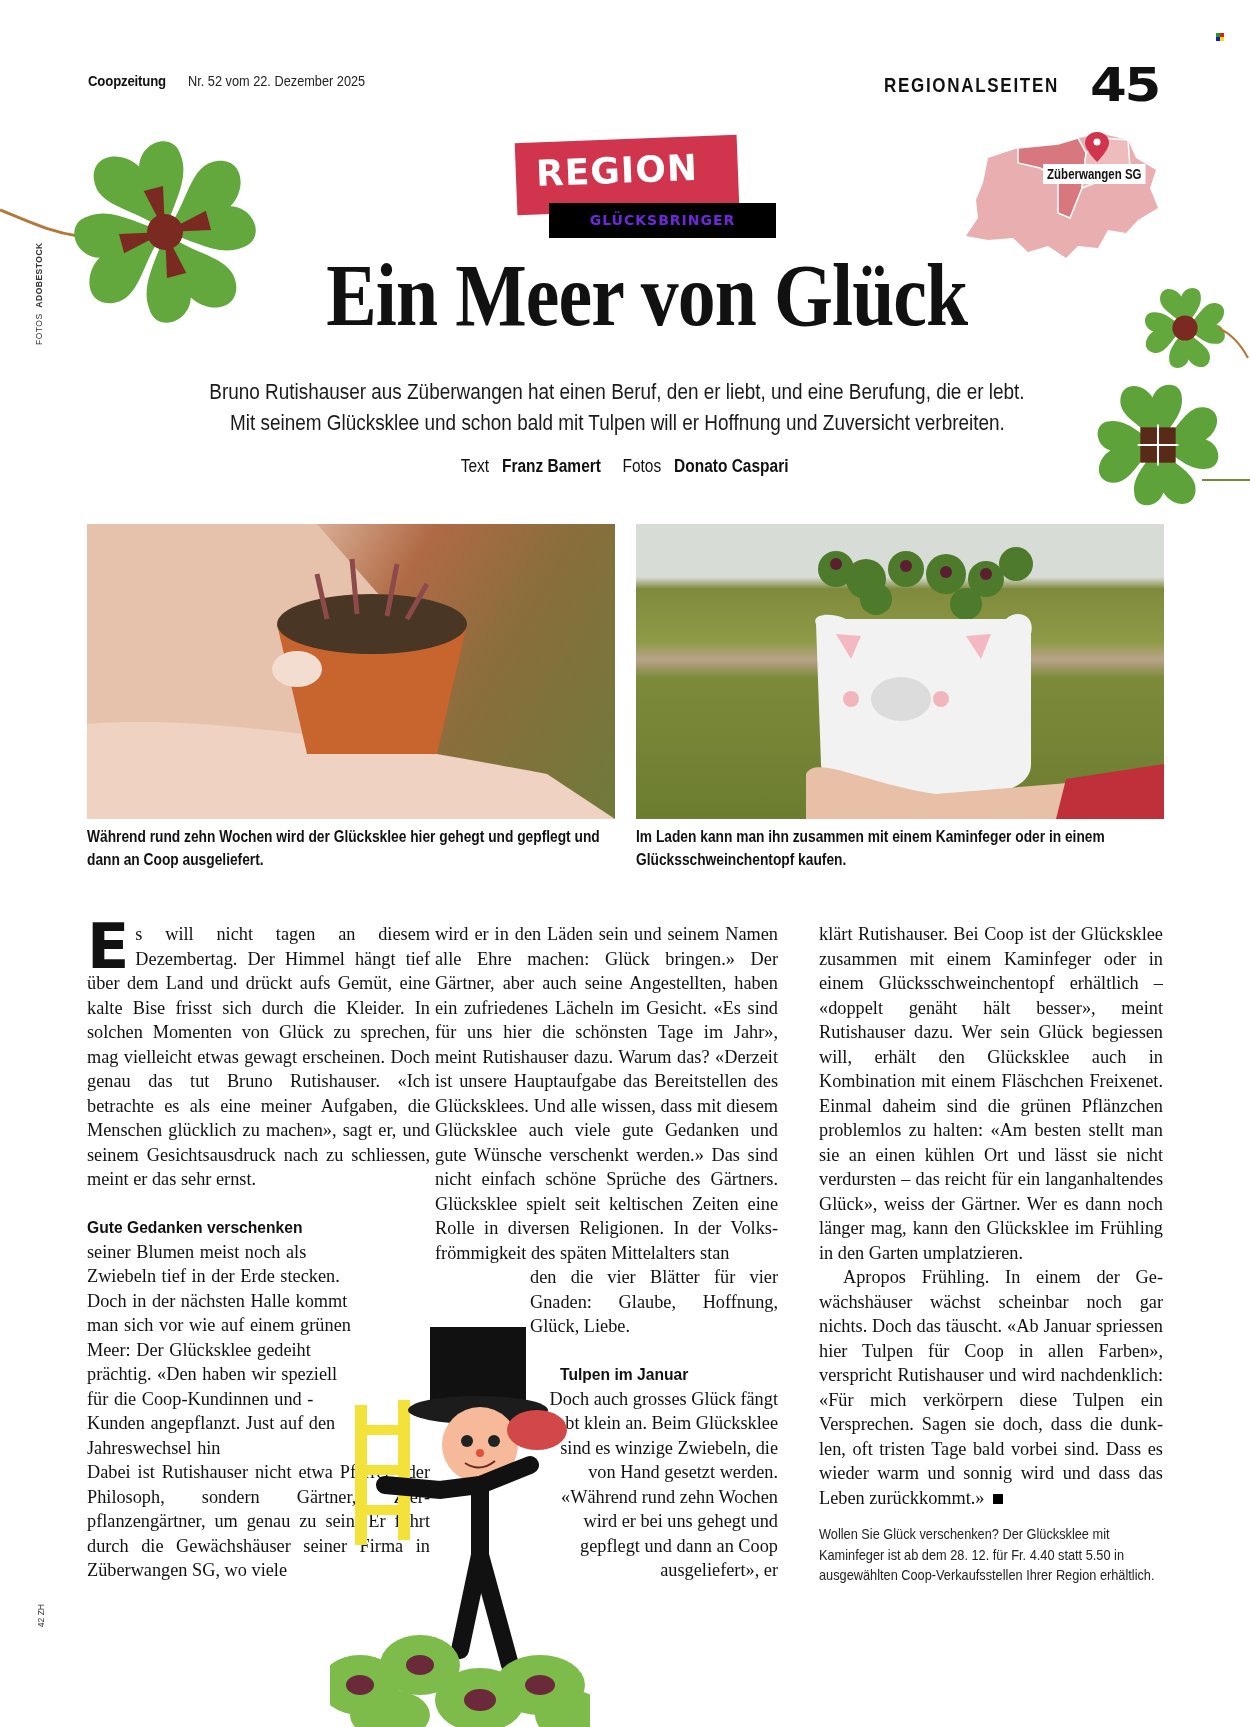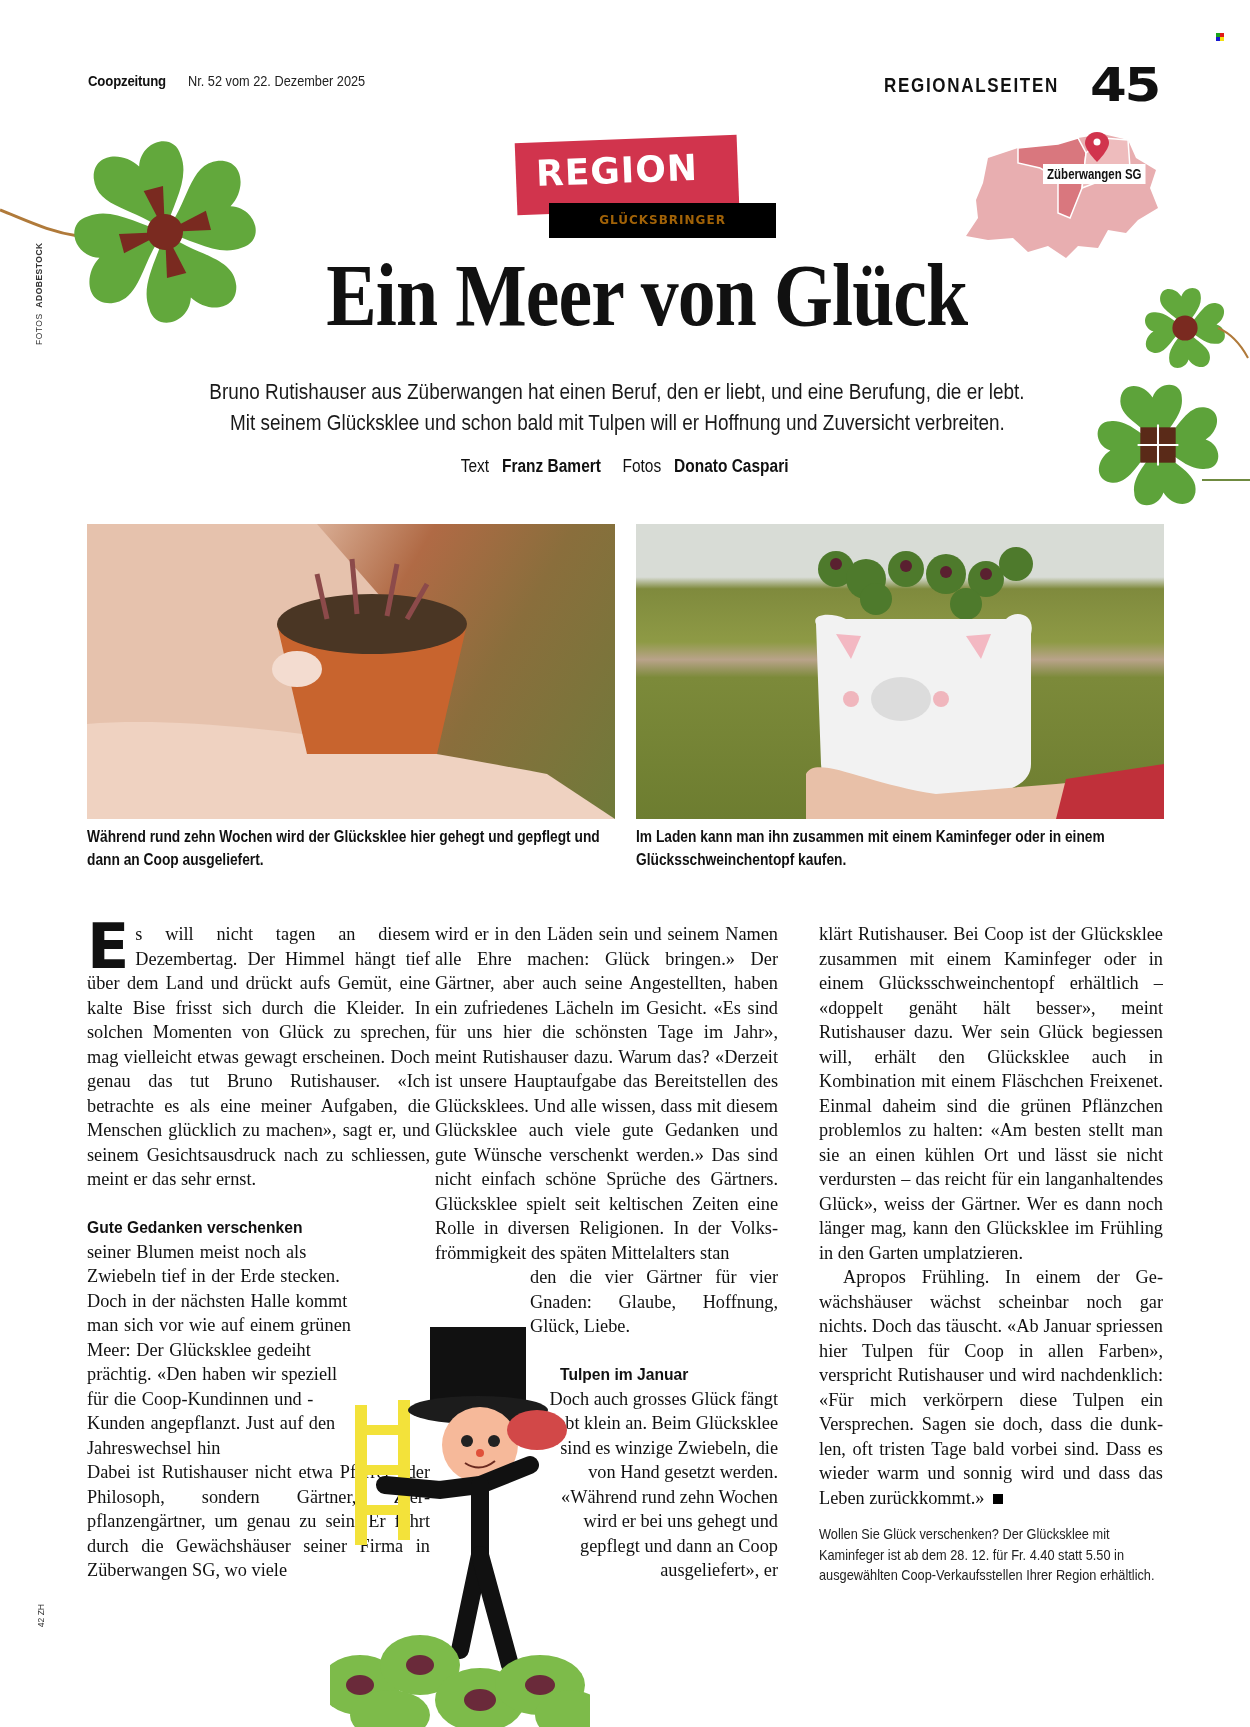--- a/index.html
+++ b/index.html
@@ -17,21 +17,21 @@
   .colorbar span { position: absolute; width: 4px; height: 4px; }
 
   .photo-credit { left: 34px; top: 235px; width: 14px; height: 110px; font-size: 8.5px; writing-mode: vertical-rl; transform: rotate(180deg); letter-spacing: 0.5px; color: #333; }
   .photo-credit b { font-weight: bold; }
   .page-code { left: 36px; top: 1604px; font-size: 8.5px; writing-mode: vertical-rl; transform: rotate(180deg); color: #333; }
 
   
   .region-red { left: 516px; top: 139px; width: 222px; height: 72px; background: #d1344d; transform: rotate(-2.2deg); }
   .region-text { left: 536px; top: 150px; color: #fff; font-family: "DejaVu Sans", sans-serif; font-weight: bold; font-size: 36px; letter-spacing: 1px; transform: rotate(-2.2deg); }
   .region-black { left: 549px; top: 203px; width: 227px; height: 35px; background: #000; }
-  .region-sub { left: 549px; top: 203px; width: 227px; height: 35px; color: #a16207; font-family: "DejaVu Sans", sans-serif; font-weight: bold; font-size: 12px; letter-spacing: 1px; text-align: center; line-height: 35px; }
+  .region-sub { left: 549px; top: 203px; width: 227px; height: 35px; color: #6d28d9; font-family: "DejaVu Sans", sans-serif; font-weight: bold; font-size: 14px; letter-spacing: 1px; text-align: center; line-height: 35px; }
 
   
   .map { left: 958px; top: 128px; width: 208px; height: 140px; }
   .map-label { left: 1043px; top: 164px; background: #fff; padding: 2px 5px; font-weight: bold; font-size: 14px; transform: scaleX(0.82); transform-origin: left center; white-space: nowrap; }
 
   
   .headline { left: 0; width: 1250px; top: 252px; text-align: center; font-family: "Liberation Serif", serif; font-size: 88px; line-height: 1; letter-spacing: -1px; color: #111; margin-left: 22px; }
   .headline span { display: inline-block; transform: scaleX(0.86); }
   .lead { left: 92px; width: 1050px; top: 376px; text-align: center; font-size: 22px; line-height: 31px; color: #1a1a1a; }
   .lead span { display: inline-block; transform: scaleX(0.86); }
@@ -205,21 +205,21 @@
 
 <div class="abs col col1">
   <p><span class="dropcap">E</span><span>s will nicht tagen an diesem Dezembertag. Der Himmel hängt tief über dem Land und drückt aufs Gemüt, eine kalte Bise frisst sich durch die Kleider. In solchen Momenten von Glück zu sprechen, mag vielleicht etwas gewagt erscheinen. Doch genau das tut Bruno Rutishauser. «Ich betrachte es als eine meiner Aufgaben, die Menschen glücklich zu machen», sagt er, und seinem Gesichts­ausdruck nach zu schliessen, meint er das sehr ernst.</span></p>
   <div class="subhead">Gute Gedanken verschenken</div>
   <p style="width:265px;text-align:left;word-spacing:1px">seiner Blumen meist noch als Zwiebeln tief in der Erde ste­cken. Doch in der nächsten Halle kommt man sich vor wie auf einem grünen Meer: Der Glücksklee gedeiht präch­tig. «Den haben wir speziell für die Coop-Kundinnen und -Kunden angepflanzt. Just auf den Jahreswechsel hin</p>
   <p>Dabei ist Rutishauser nicht etwa Pfarrer oder Philosoph, sondern Gärtner, Zier­pflanzengärtner, um genau zu sein. Er führt durch die Gewächshäuser seiner Firma in Züberwangen SG, wo viele</p>
 </div>
 
 <div class="abs col col2">
   <p>wird er in den Läden sein und seinem Namen alle Ehre machen: Glück bringen.» Der Gärtner, aber auch seine Angestellten, haben ein zufriedenes Lächeln im Gesicht. «Es sind für uns hier die schönsten Tage im Jahr», meint Rutishauser dazu. Warum das? «Derzeit ist unsere Hauptaufgabe das Bereitstellen des Glücksklees. Und alle wissen, dass mit diesem Glücksklee auch viele gute Gedanken und gute Wünsche verschenkt werden.» Das sind nicht ein­fach schöne Sprüche des Gärtners. Glücks­klee spielt seit keltischen Zeiten eine Rolle in diversen Religionen. In der Volks­frömmigkeit des späten Mittelalters stan­</p>
-  <p style="margin-left:95px">den die vier Gärtner für vier Gnaden: Glaube, Hoffnung, Glück, Liebe.</p>
+  <p style="margin-left:95px">den die vier Blätter für vier Gnaden: Glaube, Hoffnung, Glück, Liebe.</p>
   <div class="subhead" style="margin-left:125px">Tulpen im Januar</div>
   <p style="margin-left:110px;text-align:right">Doch auch grosses Glück fängt lebt klein an. Beim Glücksklee sind es winzige Zwie­beln, die von Hand gesetzt werden. «Während rund zehn Wochen wird er bei uns ge­hegt und gepflegt und dann an Coop ausgeliefert», er­</p>
 </div>
 
 <div class="abs col col3">
   <p>klärt Rutishauser. Bei Coop ist der Glücks­klee zusammen mit einem Kaminfeger oder in einem Glücksschweinchentopf erhältlich – «doppelt genäht hält besser», meint Rutishauser dazu. Wer sein Glück begiessen will, erhält den Glücksklee auch in Kombination mit einem Fläschchen Freixenet. Einmal daheim sind die grünen Pflänzchen problemlos zu halten: «Am bes­ten stellt man sie an einen kühlen Ort und lässt sie nicht verdursten – das reicht für ein langanhaltendes Glück», weiss der Gärtner. Wer es dann noch länger mag, kann den Glücksklee im Frühling in den Garten umplatzieren.</p>
   <p class="indent"><span>Apropos Frühling. In einem der Ge­wächshäuser wächst scheinbar noch gar nichts. Doch das täuscht. «Ab Januar spries­sen hier Tulpen für Coop in allen Farben», verspricht Rutishauser und wird nachdenk­lich: «Für mich verkörpern diese Tulpen ein Versprechen. Sagen sie doch, dass die dunk­len, oft tristen Tage bald vorbei sind. Dass es wieder warm und sonnig wird und dass das Leben zurückkommt.»</span><span class="endmark"></span></p>
   <div class="infobox">Wollen Sie Glück verschenken? Der Glücksklee mit Kaminfeger ist ab dem 28. 12. für Fr. 4.40 statt 5.50 in ausgewählten Coop-Verkaufsstellen Ihrer Region erhältlich.</div>
 </div>
 

